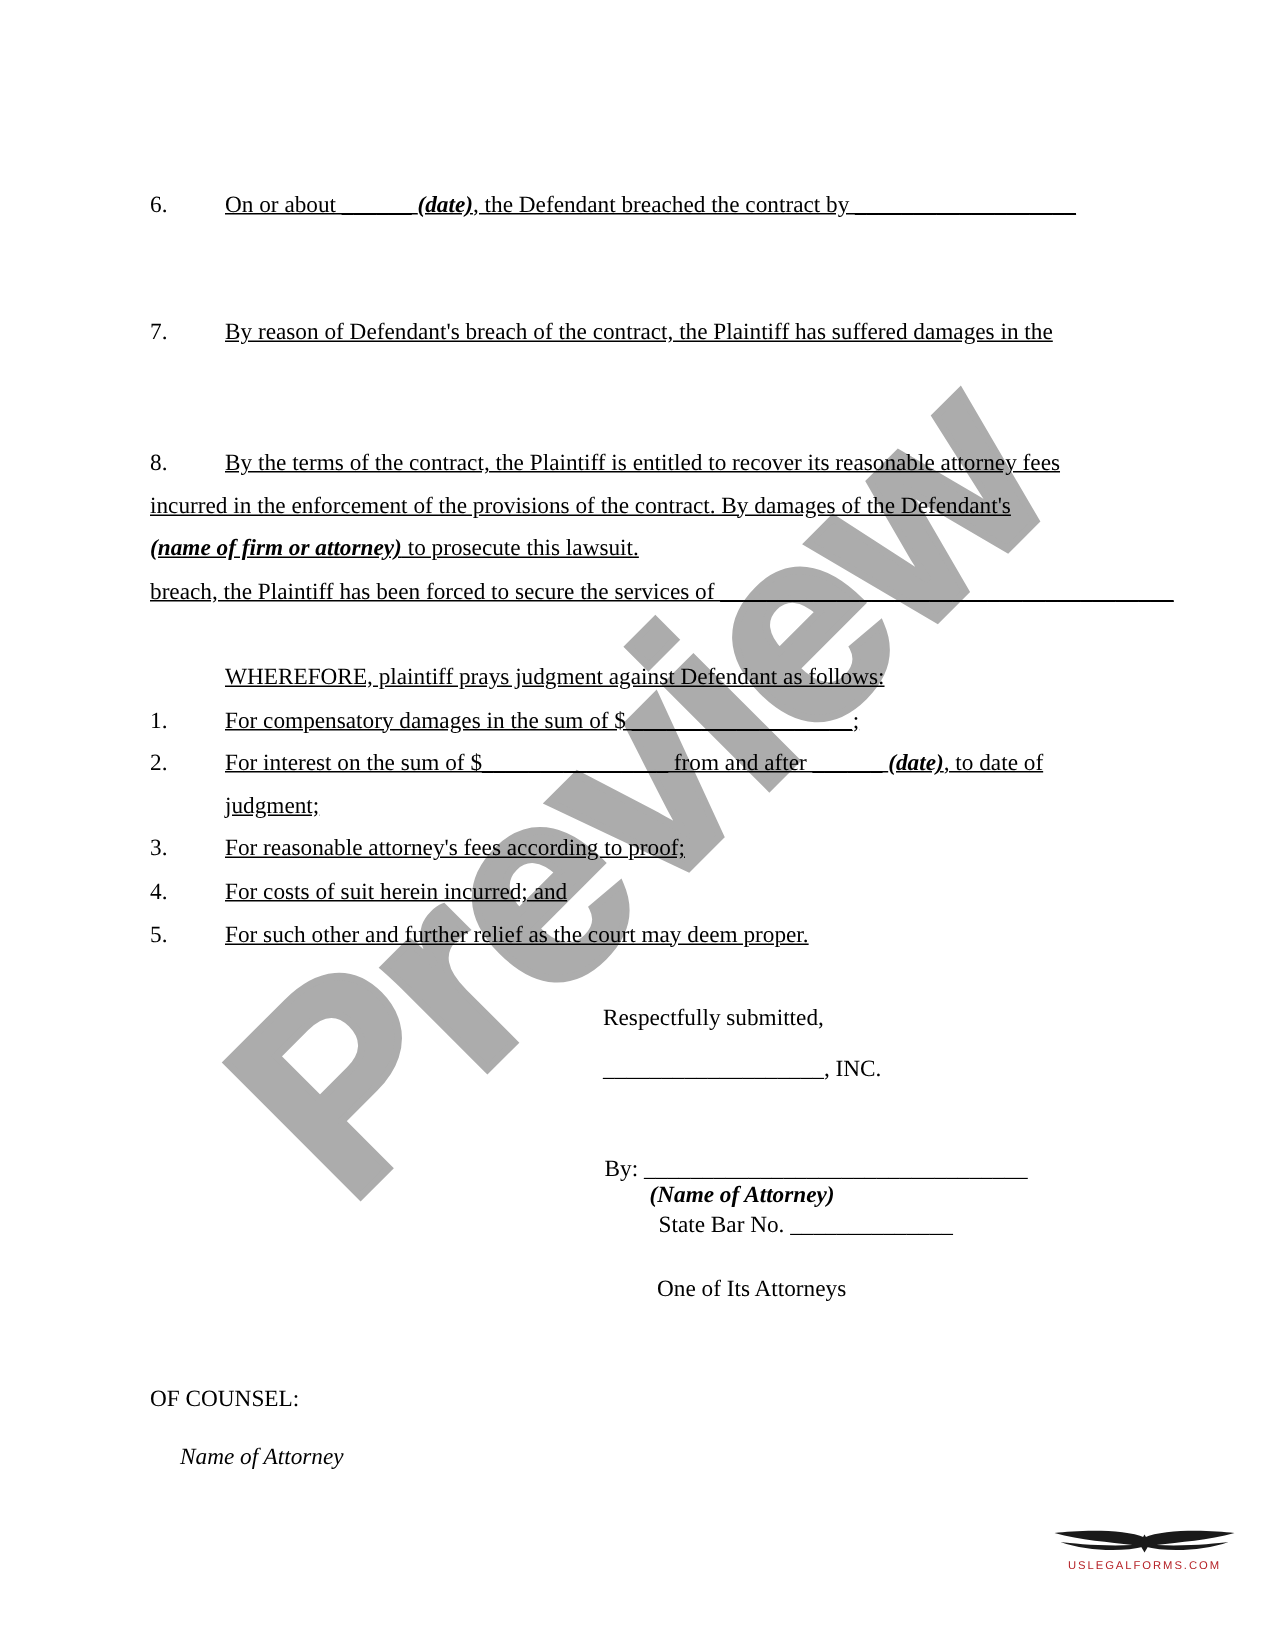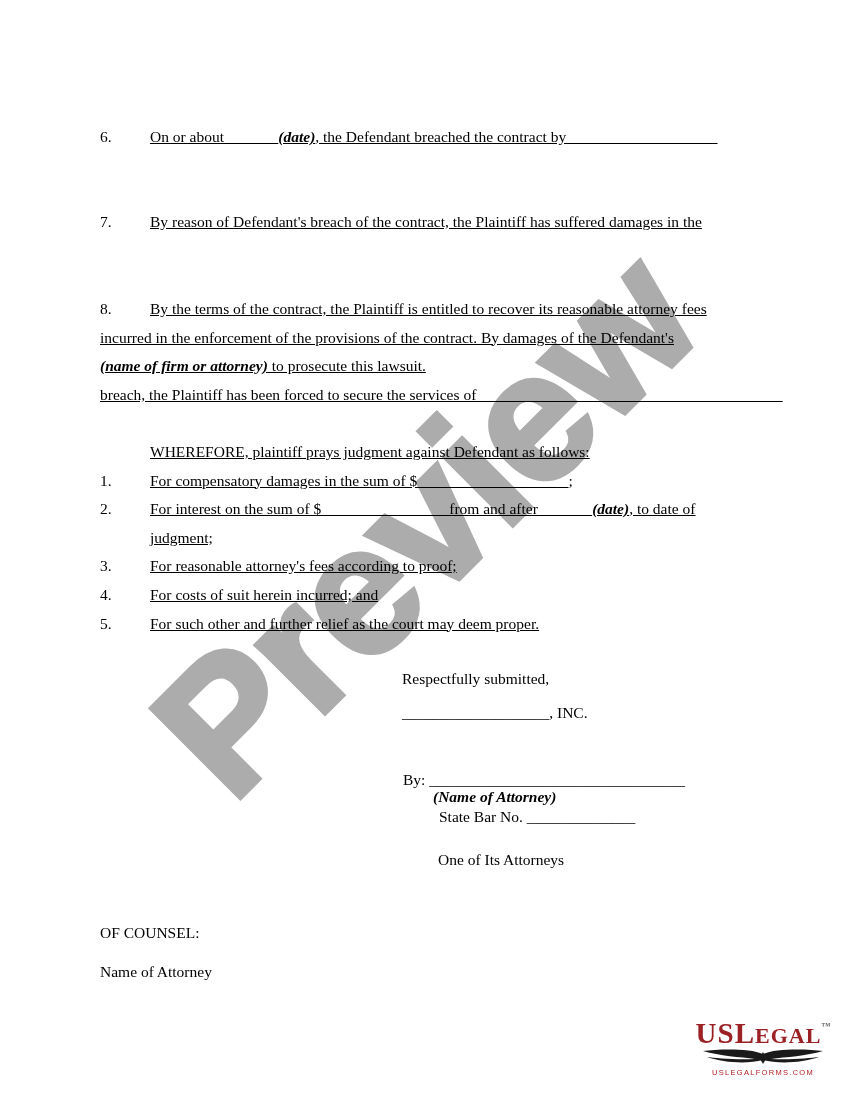--- a/index.html
+++ b/index.html
@@ -15,21 +15,21 @@
     font-size:183px;letter-spacing:-3px;color:#acacac;
     -webkit-text-stroke:5px #acacac;
     white-space:nowrap;z-index:0;
   }
   .block{position:absolute;left:100px;width:680px;line-height:28.6px;z-index:1;}
   .line{white-space:pre;text-decoration:underline;}
   .num{display:inline-block;width:50px;}
   .sline{position:absolute;white-space:pre;line-height:19px;z-index:1;}
   .seg-n{font-weight:normal;font-style:normal;}
   .seg-b{font-weight:400;}
-  .seg-i{}
+  .seg-i{font-style:italic;margin-left:20px;}
   .seg-bi{font-weight:700;font-style:italic;}
   .logo{position:absolute;left:688px;top:1019px;width:150px;text-align:center;z-index:1;}
   .logo-text{font-family:"Liberation Serif",serif;font-weight:700;color:#9b2125;line-height:1;letter-spacing:1px;}
   .logo-text .lg{font-size:29px;}
   .logo-text .sm{font-size:22px;}
   .logo-text .tm{font-size:9px;vertical-align:14px;color:#666;letter-spacing:0;}
   .eagle{margin-top:1px;line-height:0;}
   .site{font-family:"Liberation Sans",sans-serif;font-weight:400;font-size:7.5px;letter-spacing:1.3px;color:#b52025;margin-top:2px;}
 </style>
 </head>
@@ -65,21 +65,20 @@
   <div class="sline" style="left:402px;top:703px"><span class="seg-n">___________________</span><span class="seg-b">, INC.</span></div>
   <div class="sline" style="left:403px;top:770px"><span class="seg-n">By: _________________________________</span></div>
   <div class="sline" style="left:433px;top:787px"><span class="seg-bi">(Name of Attorney)</span></div>
   <div class="sline" style="left:439px;top:807px"><span class="seg-n">State Bar No. ______________</span></div>
   <div class="sline" style="left:438px;top:850px"><span class="seg-n">One of Its Attorneys</span></div>
 
   <div class="sline" style="left:100px;top:923px"><span class="seg-n">OF COUNSEL:</span></div>
   <div class="sline" style="left:100px;top:962px"><span class="seg-i">Name of Attorney</span></div>
 
   <div class="logo">
-    <div class="logo-text"><span class="lg">USL</span><span class="sm">EGAL</span><span class="tm">™</span></div>
     <div class="eagle">
       <svg width="126" height="17" viewBox="0 0 126 17" xmlns="http://www.w3.org/2000/svg">
         <path d="M63 5 C50 -1 18 0 3 2 C20 7 40 8 55 10 C35 11 15 9 7 8 C24 14 48 15 63 11 C78 15 102 14 119 8 C111 9 91 11 71 10 C86 8 106 7 123 2 C108 0 76 -1 63 5 Z" fill="#1a1a1a"></path>
         <path d="M63 3 L66.5 9 L63 15 L59.5 9 Z" fill="#1a1a1a"></path>
       </svg>
     </div>
     <div class="site">USLEGALFORMS.COM</div>
   </div>
 
 </div>

